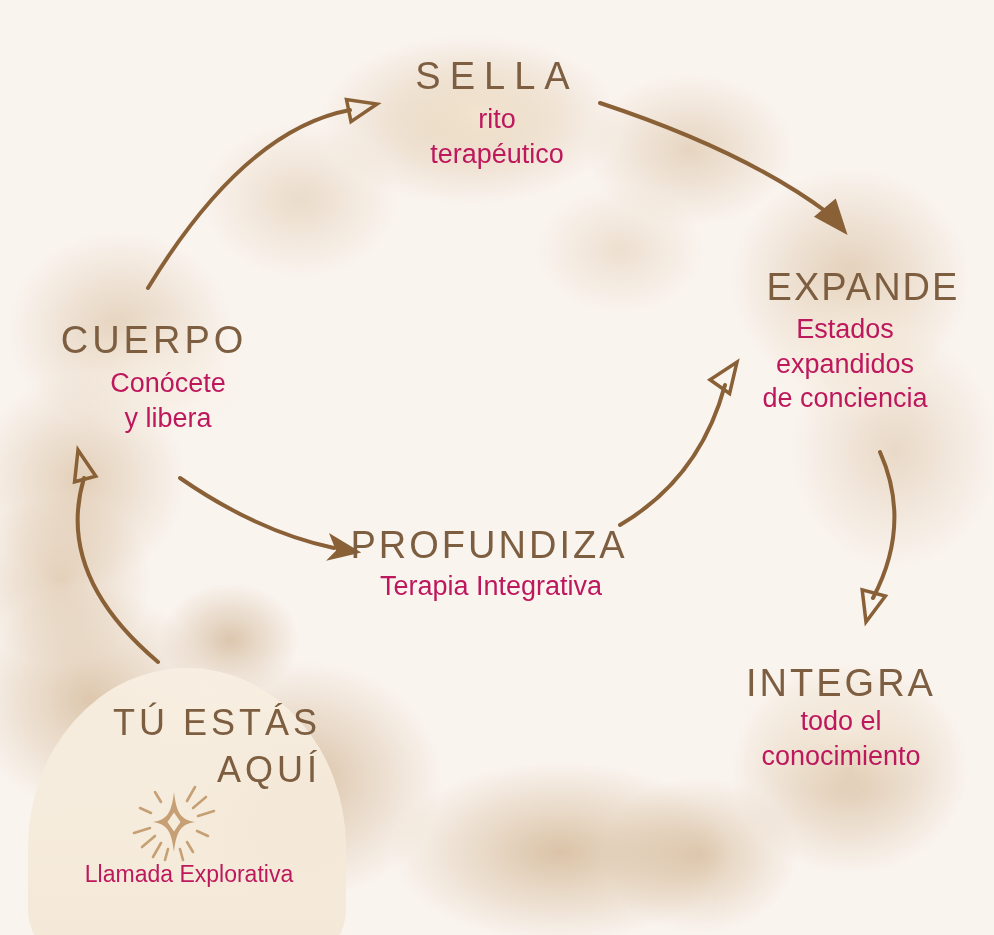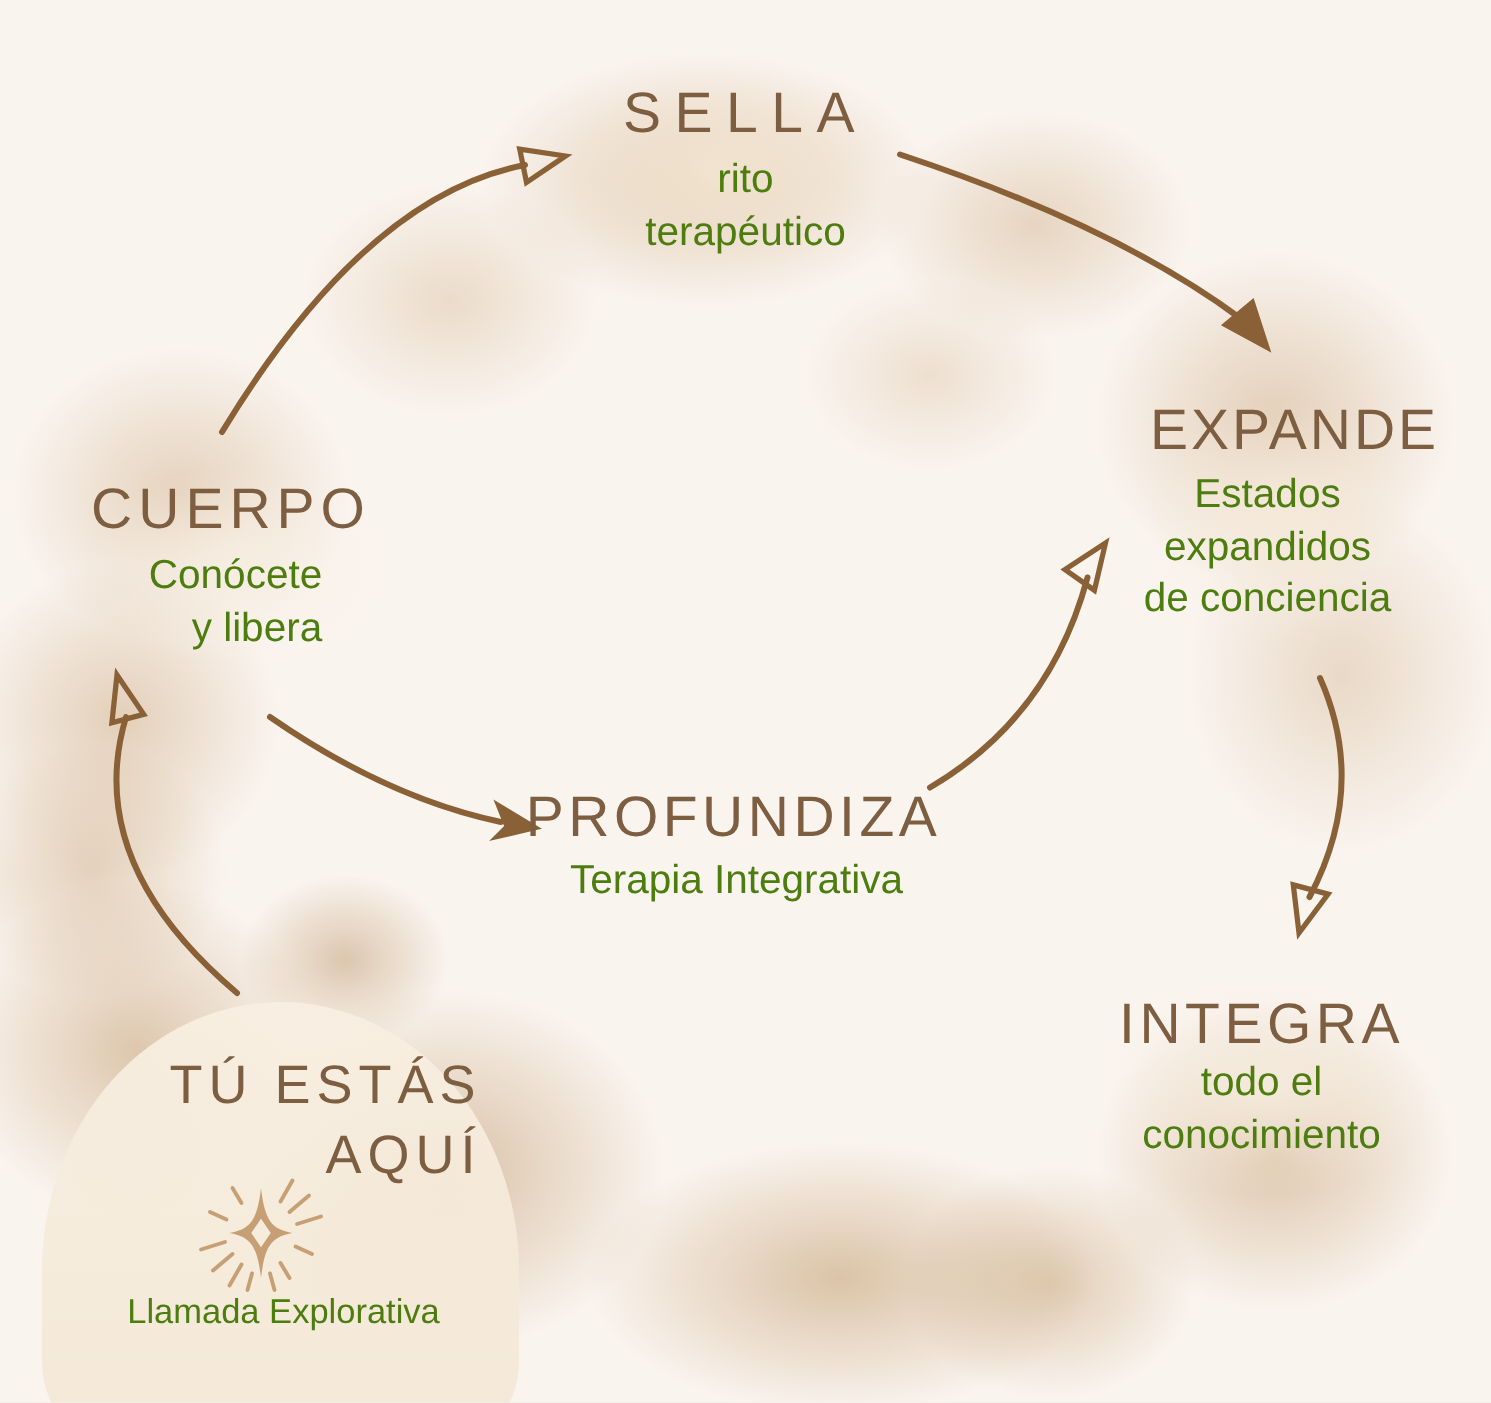--- a/index.html
+++ b/index.html
@@ -43,33 +43,33 @@
   }
   .arrows{position:absolute;left:0;top:0;pointer-events:none;}
   
   .node-title{
     position:absolute;transform:translateX(-50%);
     color:#7d5e40;font-size:38px;font-weight:400;letter-spacing:3px;
     white-space:nowrap;text-align:right;
   }
   .node-sub{
     position:absolute;transform:translateX(-50%);
-    color:#4d7c0f;font-size:27px;line-height:1.28;
+    color:#be185d;font-size:27px;line-height:1.28;
     white-space:nowrap;text-align:center;
   }
   .t-sella{left:497px;top:55px;letter-spacing:9px;}
   .s-sella{left:497px;top:102px;}
   .t-expande{left:863px;top:266px;letter-spacing:2px;}
   .s-expande{left:845px;top:312px;}
   .t-integra{left:841px;top:662px;letter-spacing:3px;}
   .s-integra{left:841px;top:704px;}
   .t-profundiza{left:489px;top:524px;letter-spacing:3px;}
   .s-profundiza{left:491px;top:569px;}
   .t-cuerpo{left:154px;top:319px;letter-spacing:4px;}
-  .s-cuerpo{left:157px;top:366px;text-align:right;}
+  .s-cuerpo{left:168px;top:366px;}
   .t-inicio{left:173px;top:700px;font-size:36px;letter-spacing:4px;line-height:1.3;margin-left:44px;}
   .s-inicio{left:189px;top:860px;font-size:23px;}
   .sparkle{position:absolute;left:174px;top:822px;transform:translate(-50%,-50%);}
 </style>
 </head>
 <body>
 
 <div class="canvas">
 
   <div class="wash"></div>

